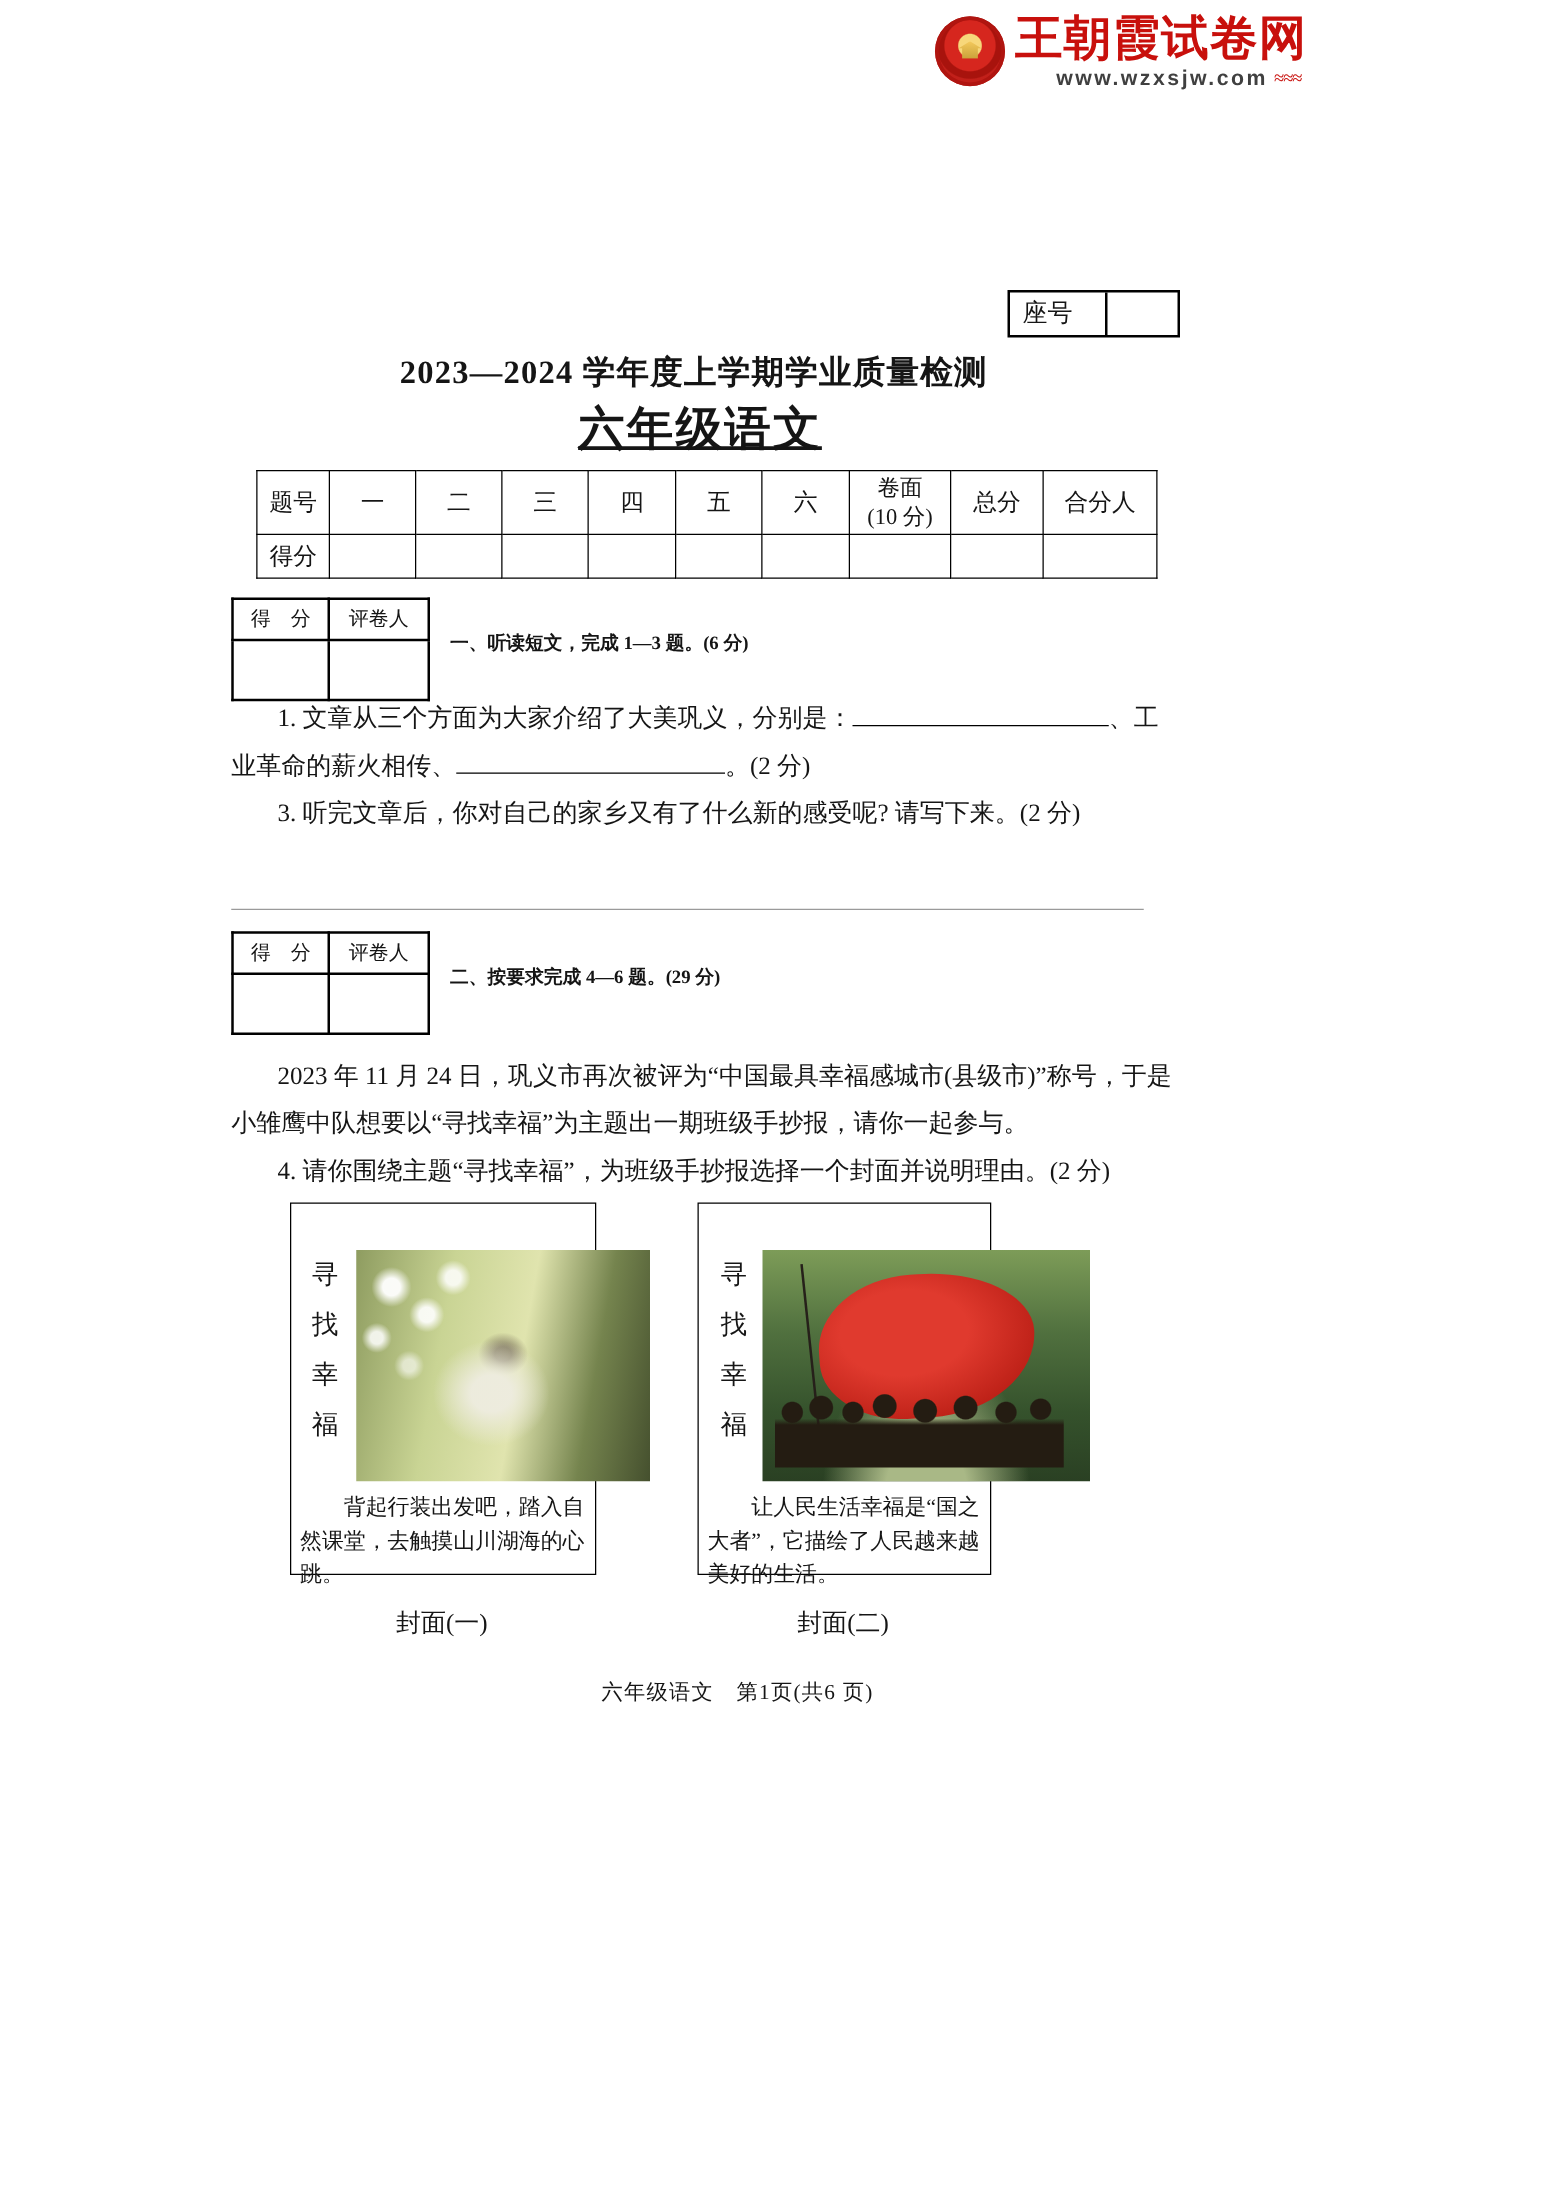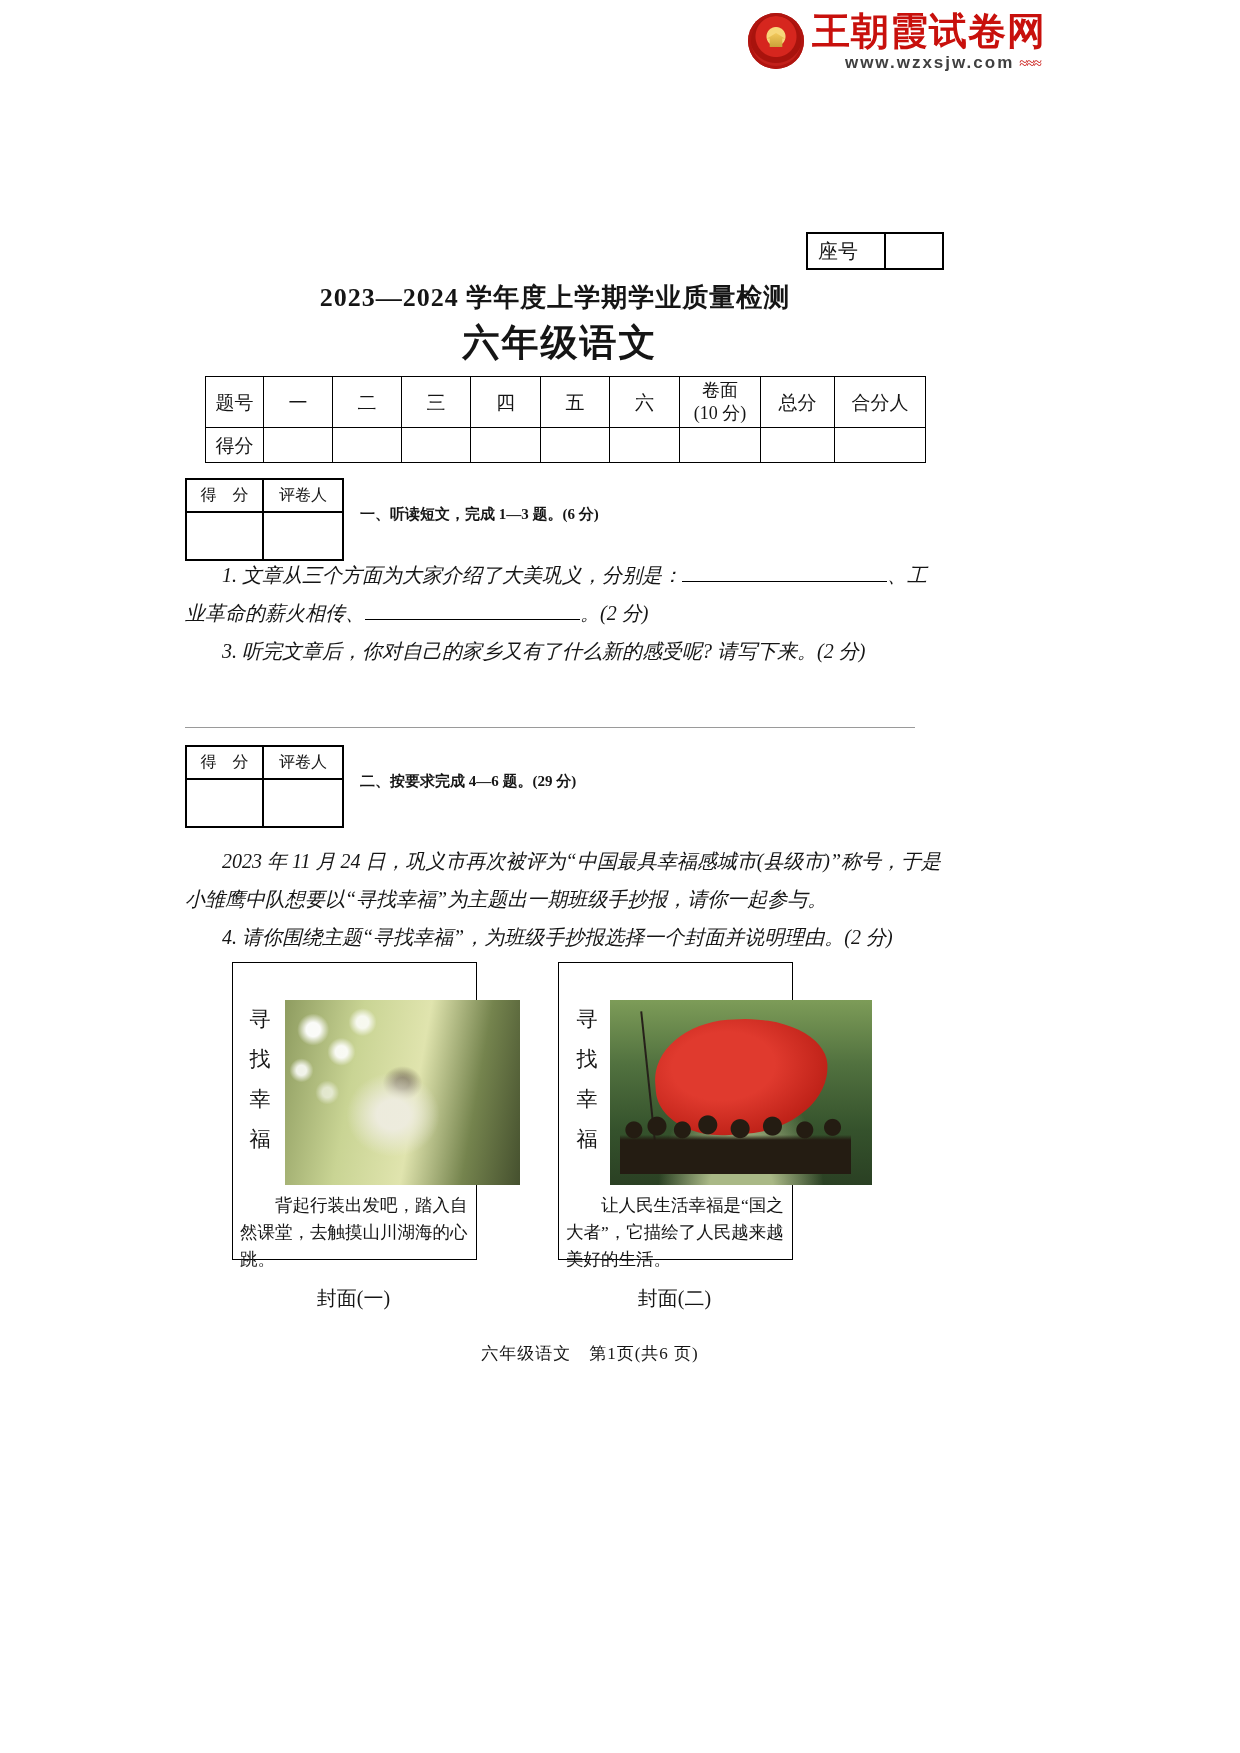--- a/index.html
+++ b/index.html
@@ -23,41 +23,41 @@
 
   
   .seat{position:absolute;left:806px;top:232px;display:flex;border:2px solid #000;background:#fff;gap:16px;}
   .seat-label{width:60px;height:34px;line-height:34px;text-align:center;font-size:20px;}
   .seat-blank{width:56px;height:34px;border-left:2px solid #000;}
 
   
   .main-title{position:absolute;left:0;top:280px;width:1110px;text-align:center;
         font-size:26px;font-weight:bold;letter-spacing:1px;}
   .sub-title{position:absolute;left:0;top:318px;width:1120px;text-align:center;
-        font-family:"Liberation Sans","DejaVu Sans",sans-serif;font-size:37px;font-weight:bold;letter-spacing:2px;}
+        font-family:"Liberation Sans","DejaVu Sans",sans-serif;font-size:37px;font-weight:bold;letter-spacing:2px;text-decoration:underline;}
 
   
   table{border-collapse:collapse;}
   .score-table{position:absolute;left:205px;top:376px;}
   .score-table td{border:1.6px solid #000;text-align:center;font-size:19px;
         white-space:pre-line;line-height:23px;padding:0;}
   .score-table tr:first-child td{height:50px;}
   .score-table tr:last-child td{height:34px;}
 
   
   .grader{position:absolute;left:185px;}
   .grader td{border:2px solid #000;text-align:center;font-size:16px;padding:0;}
   .grader tr:first-child td{height:31px;}
   .grader tr:last-child td{height:46px;}
   .g-col1{width:75px;} .g-col2{width:78px;}
 
   .sec-heading{position:absolute;left:360px;font-size:15px;font-weight:bold;white-space:nowrap;}
 
   
-  .qblock{position:absolute;left:185px;font-size:20px;font-style:italic;}
+  .qblock{position:absolute;left:185px;font-size:20px;}
   .qline{height:38px;line-height:38px;white-space:nowrap;}
   .indent{padding-left:37px;}
   .blank{display:inline-block;border-bottom:1.3px solid #000;height:24px;vertical-align:baseline;}
   .b205{width:205px;} .b215{width:215px;} .b150{width:150px;} .b155{width:155px;}
 
   .divider{position:absolute;left:185px;top:727px;width:730px;height:1px;background:#9a9a9a;}
 
   
   .cover-box{position:absolute;border:1.6px solid #000;background:#fff;z-index:1;}
   .cover1{left:232px;top:962px;width:243px;height:296px;}

